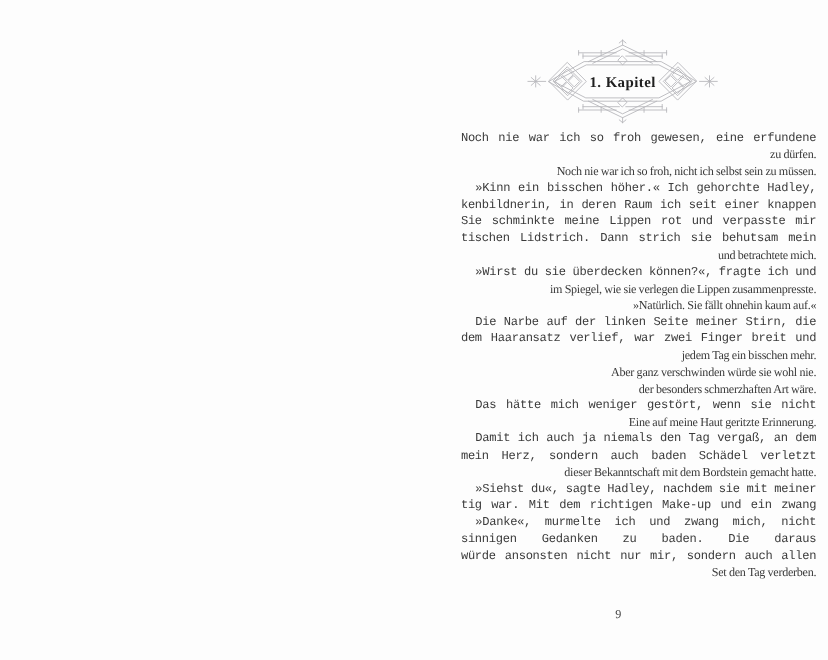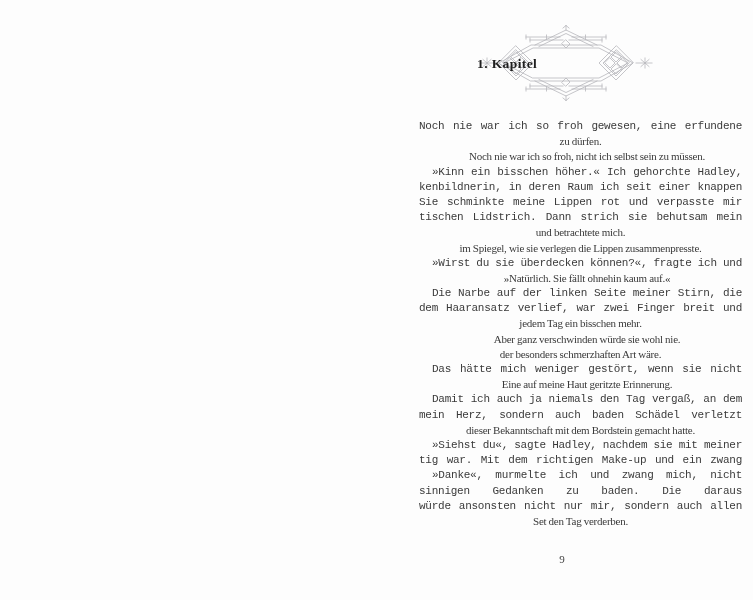--- a/index.html
+++ b/index.html
@@ -23,26 +23,26 @@
   }
   .right-page {
     position: absolute;
     left: 380px; top: 0;
     width: 373px; height: 600px;
     background: #fdfdfd;
   }
   .ornament-wrap {
     position: absolute;
     left: 477px;
-    top: 25px;
+    top: 36px;
     width: 178px;
     height: 76px;
     display: flex;
     align-items: center;
-    justify-content: flex-start;
+    justify-content: center;
   }
   .ornament-wrap svg {
     position: absolute;
     left: 0; top: 0;
     width: 178px; height: 76px;
   }
   .chapter-heading {
     position: relative;
     z-index: 2;
     font-weight: bold;
@@ -59,21 +59,21 @@
   }
   .line {
     height: 15.2px;
     line-height: 15.2px;
     font-size: 11px;
     letter-spacing: -0.25px;
     word-spacing: -0.2px;
     color: #3a3a3a;
     overflow: hidden;
     white-space: normal;
-    text-align: center;
+    text-align: right;
   }
   .line.just {
     text-align: justify;
     text-align-last: justify;
     font-family: Liberation Mono, monospace;
   }
   .line.indent {
     text-indent: 13px;
   }
   .page-number {
@@ -170,22 +170,22 @@
 
   <div class="text-block">
       <div class="line just">Noch nie war ich so froh gewesen, eine erfundene Rolle spielen</div>
       <div class="line">zu dürfen.</div>
       <div class="line indent">Noch nie war ich so froh, nicht ich selbst sein zu müssen.</div>
       <div class="line indent just">»Kinn ein bisschen höher.« Ich gehorchte Hadley, meiner Mas-</div>
       <div class="line just">kenbildnerin, in deren Raum ich seit einer knappen Stunde saß.</div>
       <div class="line just">Sie schminkte meine Lippen rot und verpasste mir einen drama-</div>
       <div class="line just">tischen Lidstrich. Dann strich sie behutsam mein Haar beiseite</div>
       <div class="line">und betrachtete mich.</div>
+      <div class="line indent just">»Wirst du sie überdecken können?«, fragte ich und beobachtete</div>
       <div class="line">im Spiegel, wie sie verlegen die Lippen zusammenpresste.</div>
-      <div class="line indent just">»Wirst du sie überdecken können?«, fragte ich und beobachtete</div>
       <div class="line indent">»Natürlich. Sie fällt ohnehin kaum auf.«</div>
       <div class="line indent just">Die Narbe auf der linken Seite meiner Stirn, die baden unter</div>
       <div class="line just">dem Haaransatz verlief, war zwei Finger breit und verblasste mit</div>
       <div class="line">jedem Tag ein bisschen mehr.</div>
       <div class="line indent">Aber ganz verschwinden würde sie wohl nie.</div>
       <div class="line">der besonders schmerzhaften Art wäre.</div>
       <div class="line indent just">Das hätte mich weniger gestört, wenn sie nicht ein Andenken</div>
       <div class="line indent">Eine auf meine Haut geritzte Erinnerung.</div>
       <div class="line indent just">Damit ich auch ja niemals den Tag vergaß, an dem nicht nur</div>
       <div class="line just">mein Herz, sondern auch baden Schädel verletzt worden war, als</div>

